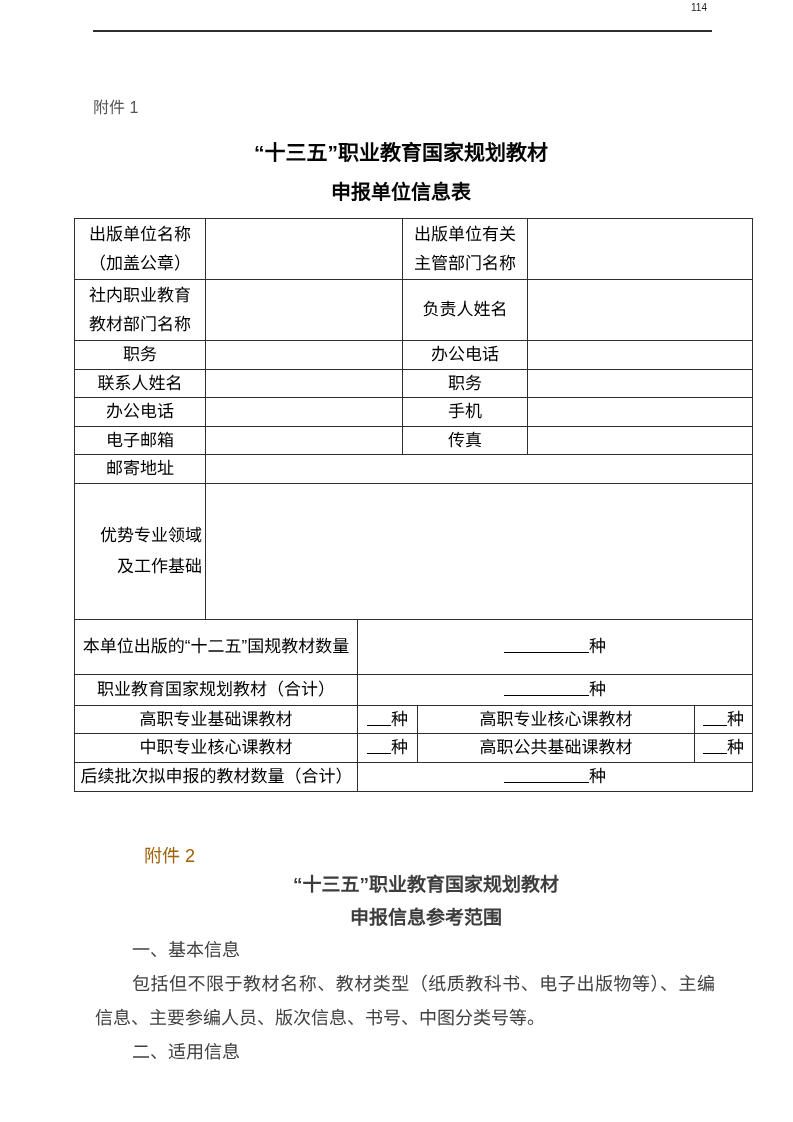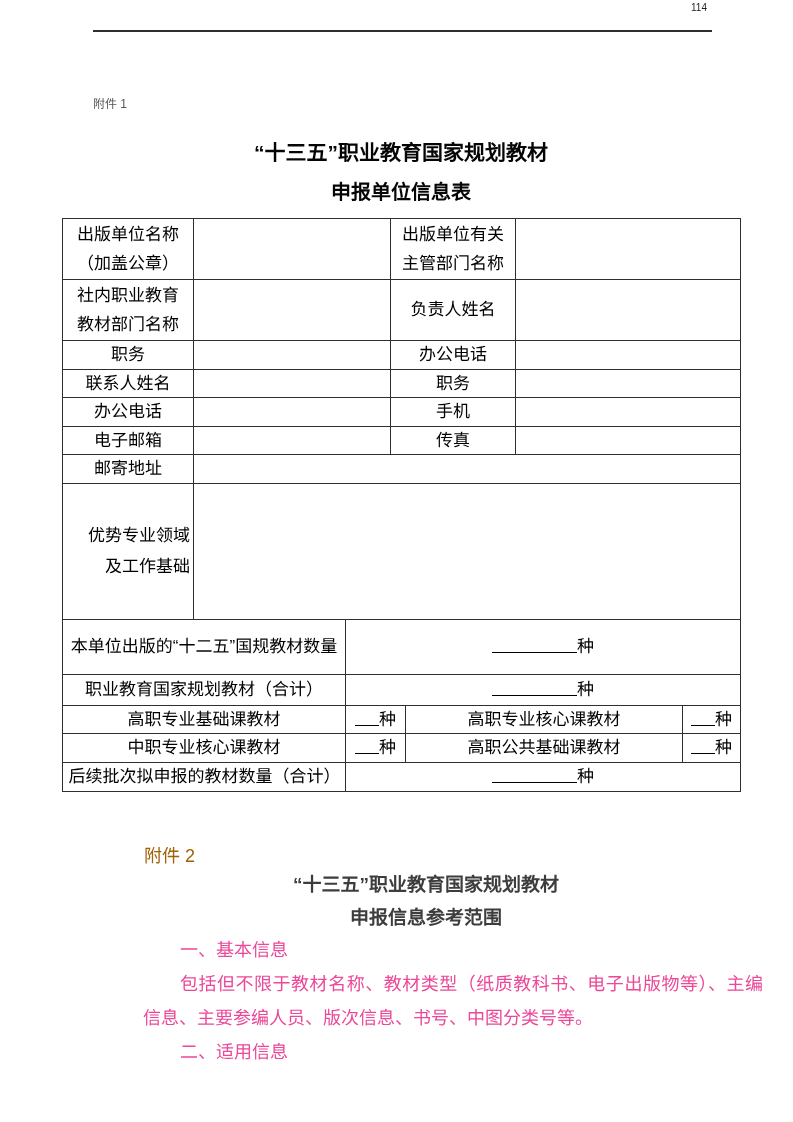--- a/index.html
+++ b/index.html
@@ -25,21 +25,21 @@
     left: 93px;
     top: 30px;
     width: 619px;
     height: 2px;
     background: #2e2e2e;
   }
   .att1-label {
     position: absolute;
     left: 93px;
     top: 94px;
-    font-size: 12px;
+    font-size: 16px;
     color: #565656;
   }
   .main-title {
     position: absolute;
     left: 62px;
     width: 678px;
     top: 136px;
     text-align: center;
     font-size: 21px;
     font-weight: bold;
@@ -58,20 +58,21 @@
   .form-wrap {
     position: absolute;
     left: 62px;
     top: 218px;
     width: 680px;
   }
   table.form {
     border-collapse: collapse;
     table-layout: fixed;
     width: 560px;
+    margin-left: 12px;
   }
   table.form.lower { margin-top: -1px; }
   table.form td {
     border: 1px solid #2f2f2f;
     text-align: center;
     vertical-align: middle;
     font-size: 17px;
     color: #000;
     padding: 1px 3px;
     line-height: 1.5;
@@ -113,22 +114,21 @@
   }
   .b-title1 { top: 869px; }
   .b-title2 { top: 902px; }
   .att2-body {
     position: absolute;
     left: 95px;
     top: 933px;
     width: 620px;
     font-size: 18px;
     line-height: 34px;
-    color: #ec4899;
-    margin-left: 48px;
+    color: #404040;
   }
   .att2-body p { margin: 0; text-indent: 37px; }
   .att2-body p.just { text-align: justify; }
 </style>
 </head>
 <body>
 
 <div class="page">
 
   <div class="page-number">114</div>

